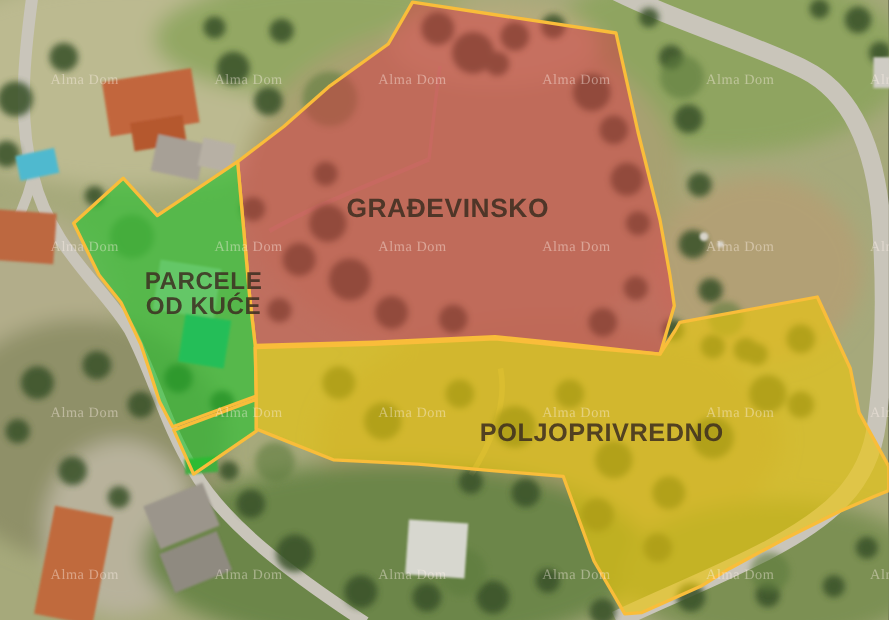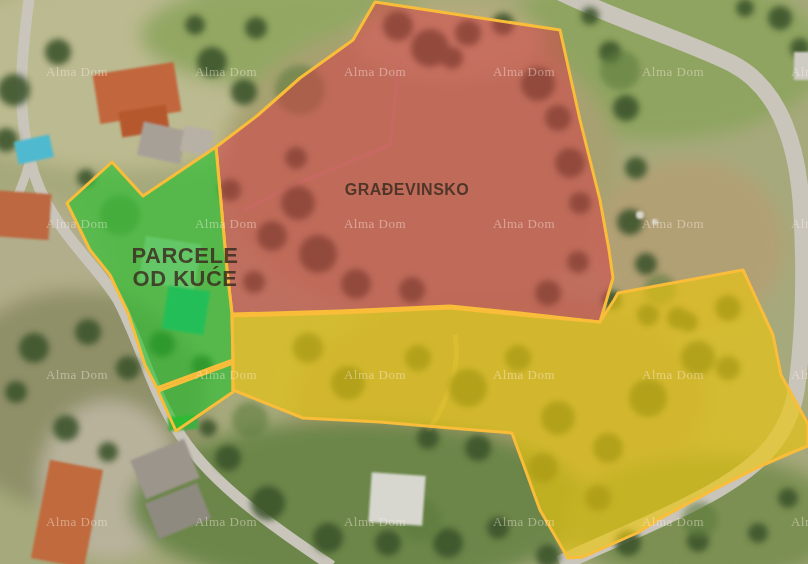--- a/index.html
+++ b/index.html
@@ -175,23 +175,24 @@
 
     <g id="zones-layer">
         <polygon points="375,2 560,30 580,120 600,200 609,250 613,278 600,322 520,313 450,306 340,311 232,314 227,270 216,147 258,115 300,78 353,40" fill="#d63a45" fill-opacity="0.52" stroke="#f9bd3a" stroke-width="3" stroke-linejoin="round"></polygon>
         <polygon points="112,162 143,196 216,147 227,270 232,314 233,360 157,388 145,365 137,340 128,313 110,275 90,250 67,203" fill="#21c32b" fill-opacity="0.6" stroke="#f9bd3a" stroke-width="3" stroke-linejoin="round"></polygon>
         <polygon points="158,391 233,363 233,392 176,431" fill="#21c32b" fill-opacity="0.6" stroke="#f9bd3a" stroke-width="3" stroke-linejoin="round"></polygon>
         <polygon points="232,316 340,313 450,308 520,315 600,322 614,300 618,293 743,270 773,335 781,375 808,424 808,446 793,452 763,465 713,490 663,517 637,533 583,557 568,558 540,510 512,433 450,428 380,422 303,418 248,396 233,390 233,362" fill="#eac50e" fill-opacity="0.66" stroke="#f9bd3a" stroke-width="3" stroke-linejoin="round"></polygon>
       </g>
   </svg>
 
   <div class="layer" id="labels">
-      <div class="zone-label" style="left: 407px; top: 190px; font-size: 16px; color: rgb(59, 45, 32);">GRAĐEVINSKO</div>
+      <div class="zone-label" style="left: 407px; top: 190px; font-size: 24px; color: rgb(59, 45, 32);">GRAĐEVINSKO</div>
       <div class="zone-label" style="left: 173px; top: 267px; font-size: 22px; color: rgb(59, 45, 32); margin-left: 12px;">PARCELE
 OD KUĆE</div>
+      <div class="zone-label" style="left: 547px; top: 393px; font-size: 23px; color: rgb(59, 45, 32);">POLJOPRIVREDNO</div>
     </div>
 
   <div class="layer" id="watermarks">
       <span class="wm" style="left: 77px; top: 72px; color: rgb(255, 242, 234); opacity: 0.42; font-size: 13px;">Alma Dom</span>
       <span class="wm" style="left: 226px; top: 72px; color: rgb(255, 242, 234); opacity: 0.42; font-size: 13px;">Alma Dom</span>
       <span class="wm" style="left: 375px; top: 72px; color: rgb(255, 242, 234); opacity: 0.42; font-size: 13px;">Alma Dom</span>
       <span class="wm" style="left: 524px; top: 72px; color: rgb(255, 242, 234); opacity: 0.42; font-size: 13px;">Alma Dom</span>
       <span class="wm" style="left: 673px; top: 72px; color: rgb(255, 242, 234); opacity: 0.42; font-size: 13px;">Alma Dom</span>
       <span class="wm" style="left: 822px; top: 72px; color: rgb(255, 242, 234); opacity: 0.42; font-size: 13px;">Alma Dom</span>
       <span class="wm" style="left: 77px; top: 224px; color: rgb(255, 242, 234); opacity: 0.42; font-size: 13px;">Alma Dom</span>

